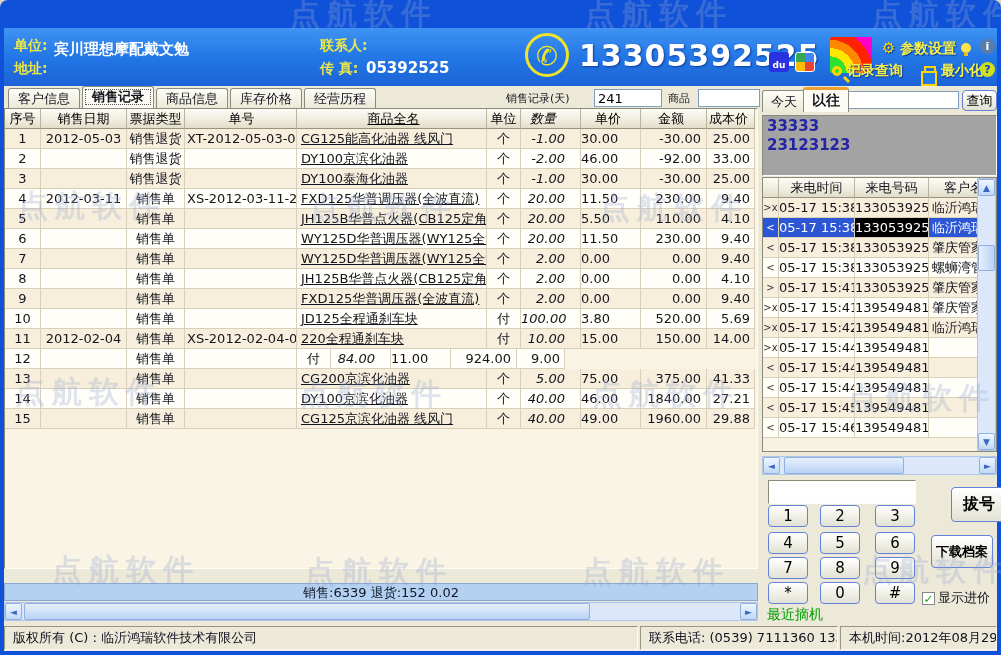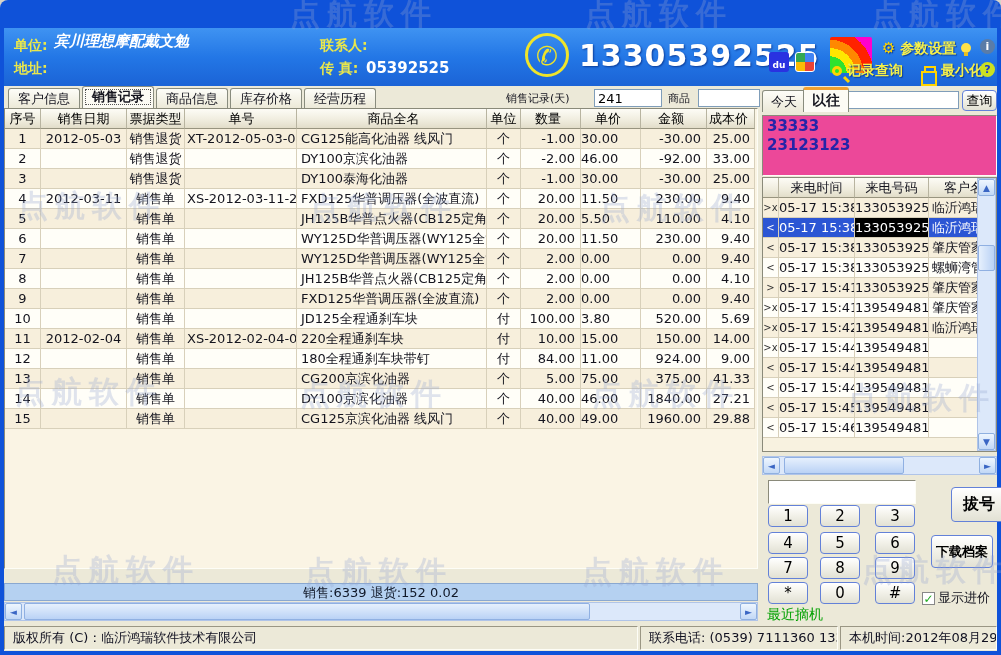--- a/index.html
+++ b/index.html
@@ -69,43 +69,43 @@
     border:1px solid #8a8a7a; border-right-color:#fdfdf6; border-bottom-color:#fdfdf6; overflow:hidden; }
   .srow { display:flex; height:20px; }
   .scell { flex:none; border-right:1px solid #d8d0ba; border-bottom:1px solid #d8d0ba; height:20px;
     line-height:19px; overflow:hidden; white-space:nowrap; font-size:13px; }
   .shead .scell { background:linear-gradient(180deg,#fdfcf6,#efecdd 60%,#e2ddc9);
     border-right:1px solid #b8b4a0; border-bottom:1px solid #98947f; text-align:center; color:#000; }
   .srow:nth-child(even) .scell { background:#fffef8; }
   .srow:nth-child(odd) .scell { background:#f7efdc; }
   .srow.shead .scell { background:linear-gradient(180deg,#fdfcf6,#efecdd 60%,#e2ddc9); }
   .c0{width:36px;text-align:center;} .c1{width:86px;text-align:center;} .c2{width:58px;text-align:center;}
-  .c3{width:112px;padding-left:2px;} .c4{width:190px;padding-left:4px;} .c5{width:34px;text-align:center;}
-  .c6{width:60px;text-align:right;padding-right:5px;} .c7{width:60px;text-align:left;padding-right:5px;}
+  .c3{width:112px;padding-left:2px;} .c4{width:190px;padding-left:4px;text-decoration:underline;} .c5{width:34px;text-align:center;}
+  .c6{width:60px;text-align:right;padding-right:15px;font-style:italic;} .c7{width:60px;text-align:left;padding-right:5px;}
   .c8{width:66px;text-align:right;padding-right:5px;} .c9{width:48px;text-align:right;padding-right:4px;}
 
   .summary-bar { position:absolute; left:0; top:497px; width:754px; height:18px; background:#b5d1f1;
     border:1px solid #8aa8d0; text-align:center; line-height:17px; font-size:13px; color:#101828; }
 
   
   .hscroll { position:absolute; height:19px; background:#dce8fa; border:1px solid #b0c4e8; }
   .vscroll { position:absolute; width:19px; background:#dce8fa; border:1px solid #b0c4e8; }
   .sb-btn { position:absolute; width:17px; height:17px; background:linear-gradient(180deg,#eef6ff,#c2d8f6);
     border:1px solid #8fb0e0; border-radius:2px; color:#3a66c4; font-size:9px; text-align:center; line-height:16px; }
   .sb-thumb { position:absolute; background:linear-gradient(180deg,#e6f0fd,#bad2f5); border:1px solid #90b0e2; border-radius:2px; }
   .sb-thumb.v { background:linear-gradient(90deg,#e6f0fd,#bad2f5); }
 
   
   .rpanel { position:absolute; left:758px; top:0; width:235px; height:538px; }
   .rtab { position:absolute; height:22px; padding:0 8px; line-height:21px; top:4px;
     background:linear-gradient(180deg,#fdfdf8,#ece9d8); border:1px solid #898c7e; border-bottom:none;
     border-radius:3px 3px 0 0; font-size:13px; }
   .rtab.active { top:1px; height:25px; background:#fcfbf4; font-weight:bold; font-size:14px;
     border-top:3px solid #f0a030; z-index:2; }
-  .memo { position:absolute; left:0; top:29px; width:235px; height:61px; background:#ec4899;
+  .memo { position:absolute; left:0; top:29px; width:235px; height:61px; background:#a3a3a3;
     border:1px solid #8a8a7a; border-right-color:#fdfdf6; border-bottom-color:#fdfdf6;
     color:#2424a8; font-weight:bold; font-size:15px; line-height:19px; padding:1px 4px; }
   .call-box { position:absolute; left:0; top:91px; width:235px; height:275px; background:#f8f2e0;
     border:1px solid #8a8a7a; overflow:hidden; }
   .crow { display:flex; height:20px; }
   .ccell { flex:none; height:20px; line-height:19px; border-right:1px solid #d8d0ba; border-bottom:1px solid #d8d0ba;
     overflow:hidden; white-space:nowrap; font-size:13px; }
   .chead .ccell { background:linear-gradient(180deg,#fdfcf6,#efecdd 60%,#e2ddc9);
     border-right:1px solid #b8b4a0; border-bottom:1px solid #98947f; text-align:center; }
   .crow:nth-child(odd) .ccell { background:#f7efdc; }
@@ -139,21 +139,21 @@
     color:rgba(150,165,208,0.30); pointer-events:none; z-index:50; white-space:nowrap; }
 </style>
 </head>
 <body>
 
 <div id="window">
 
 
   <div class="banner">
     <span class="b-label" style="left:10px;top:9px;">单位:</span>
-    <span class="b-value" style="left:50px;top:4px;font-style:italic;">宾川理想摩配戴文勉</span>
+    <span class="b-value" style="left:50px;top:12px;">宾川理想摩配戴文勉</span>
     <span class="b-label" style="left:10px;top:32px;">地址:</span>
     <span class="b-value" style="left:52px;top:31px;"></span>
     <span class="b-label" style="left:316px;top:9px;">联系人:</span>
     <span class="b-label" style="left:316px;top:32px;">传 真:</span>
     <span class="b-value" style="left:362px;top:31px;">05392525</span>
 
     <span class="phone-badge"><span>✆</span></span>
     <span class="big-number">13305392525</span>
 
     <span class="engine baidu">du</span>
@@ -327,21 +327,20 @@
             <span class="scell c6">10.00</span>
             <span class="scell c7">15.00</span>
             <span class="scell c8">150.00</span>
             <span class="scell c9">14.00</span>
           </div>
           <div class="srow">
             <span class="scell c0">12</span>
             <span class="scell c1"></span>
             <span class="scell c2">销售单</span>
             <span class="scell c3"></span>
-            <span class="scell c4">180全程通刹车块带钉</span>
             <span class="scell c5">付</span>
             <span class="scell c6">84.00</span>
             <span class="scell c7">11.00</span>
             <span class="scell c8">924.00</span>
             <span class="scell c9">9.00</span>
           </div>
           <div class="srow">
             <span class="scell c0">13</span>
             <span class="scell c1"></span>
             <span class="scell c2">销售单</span>

